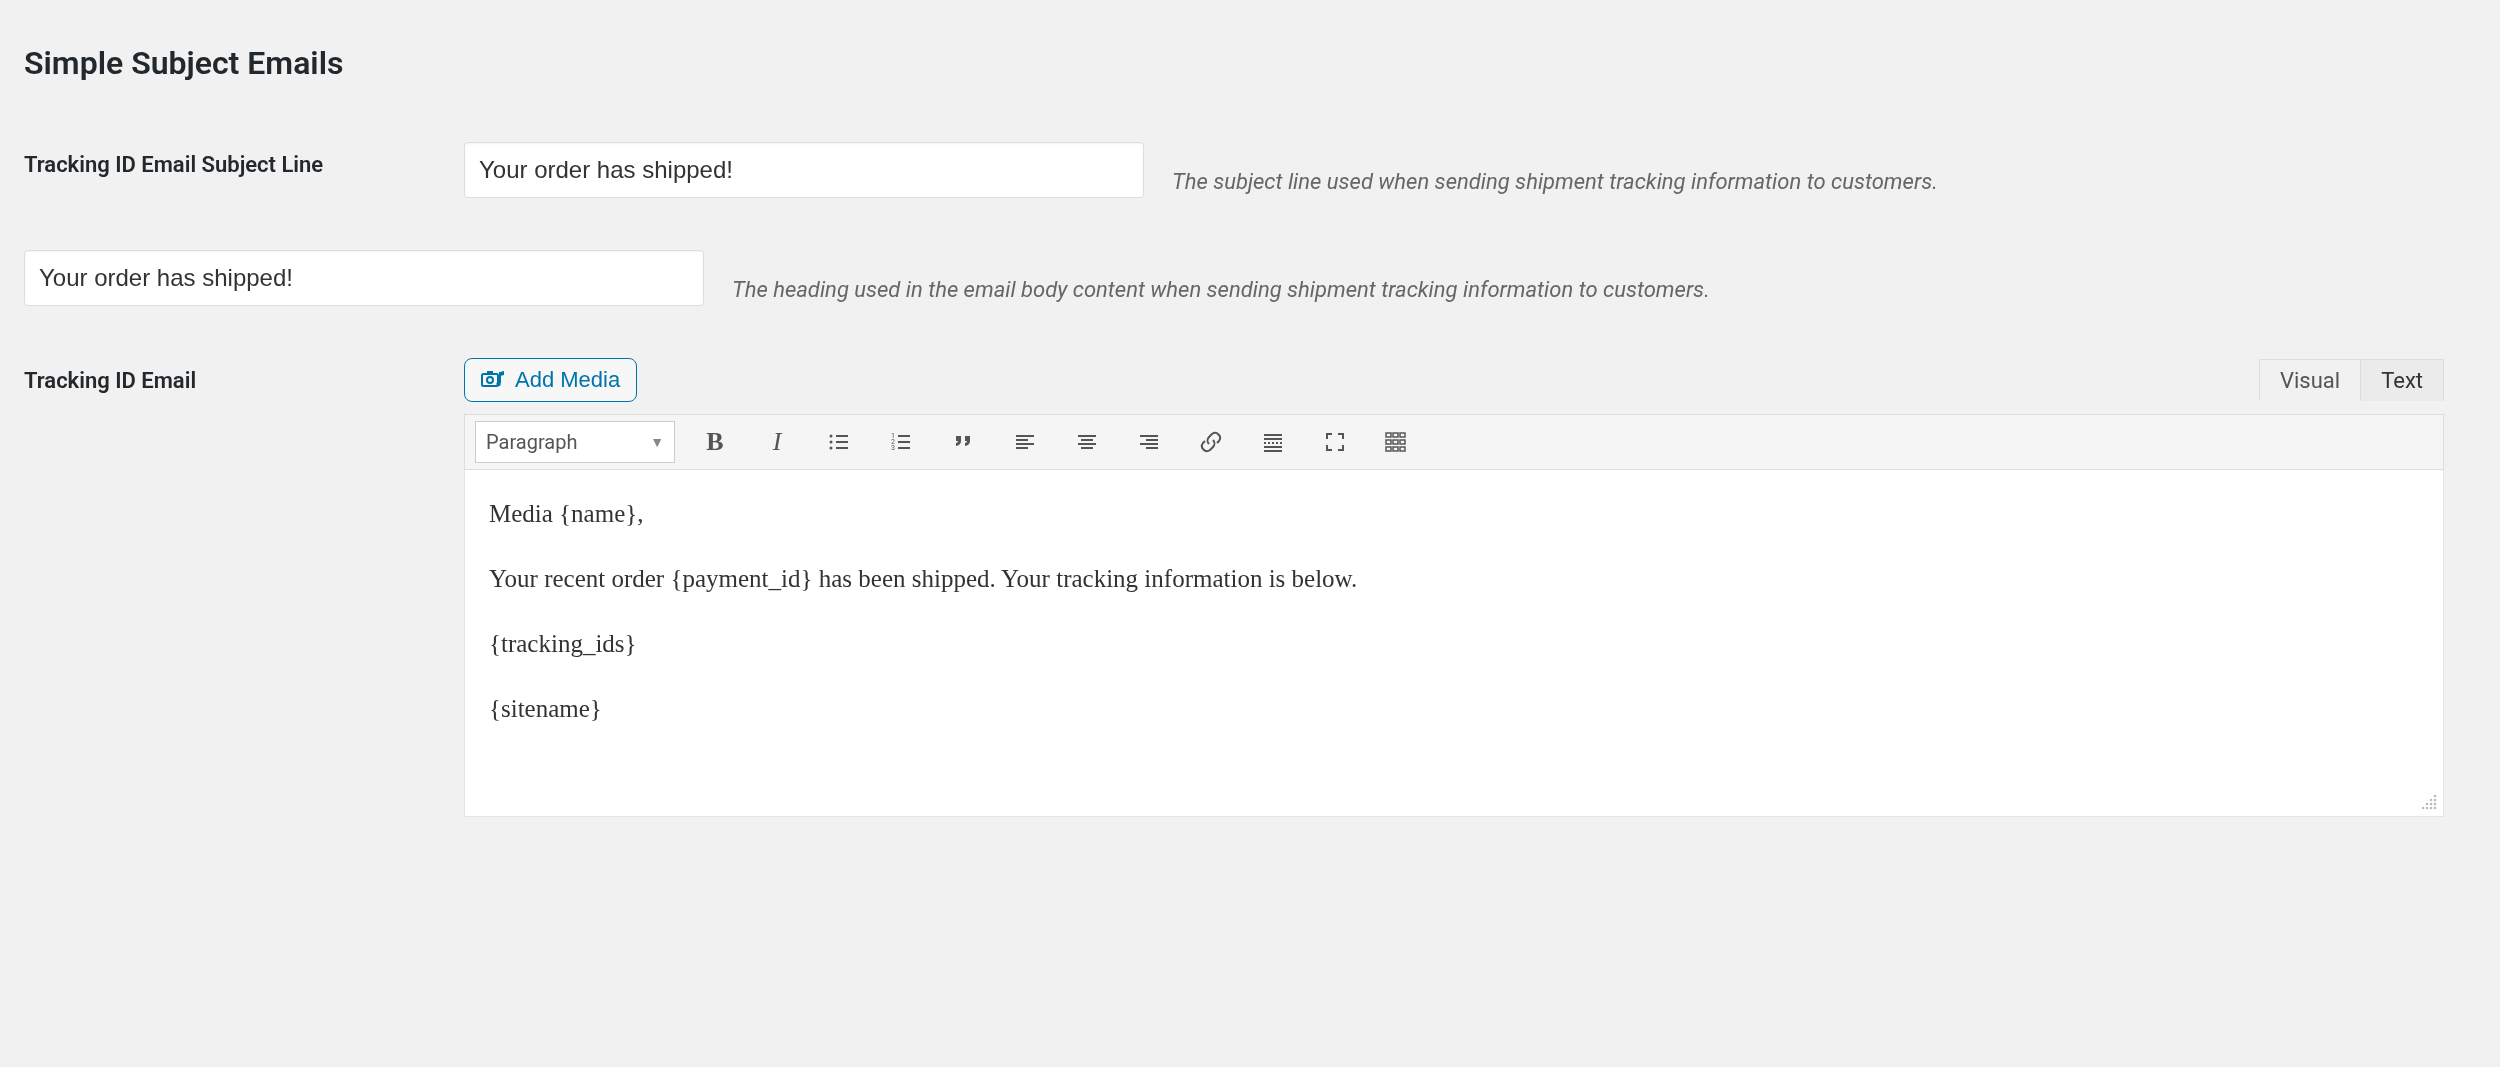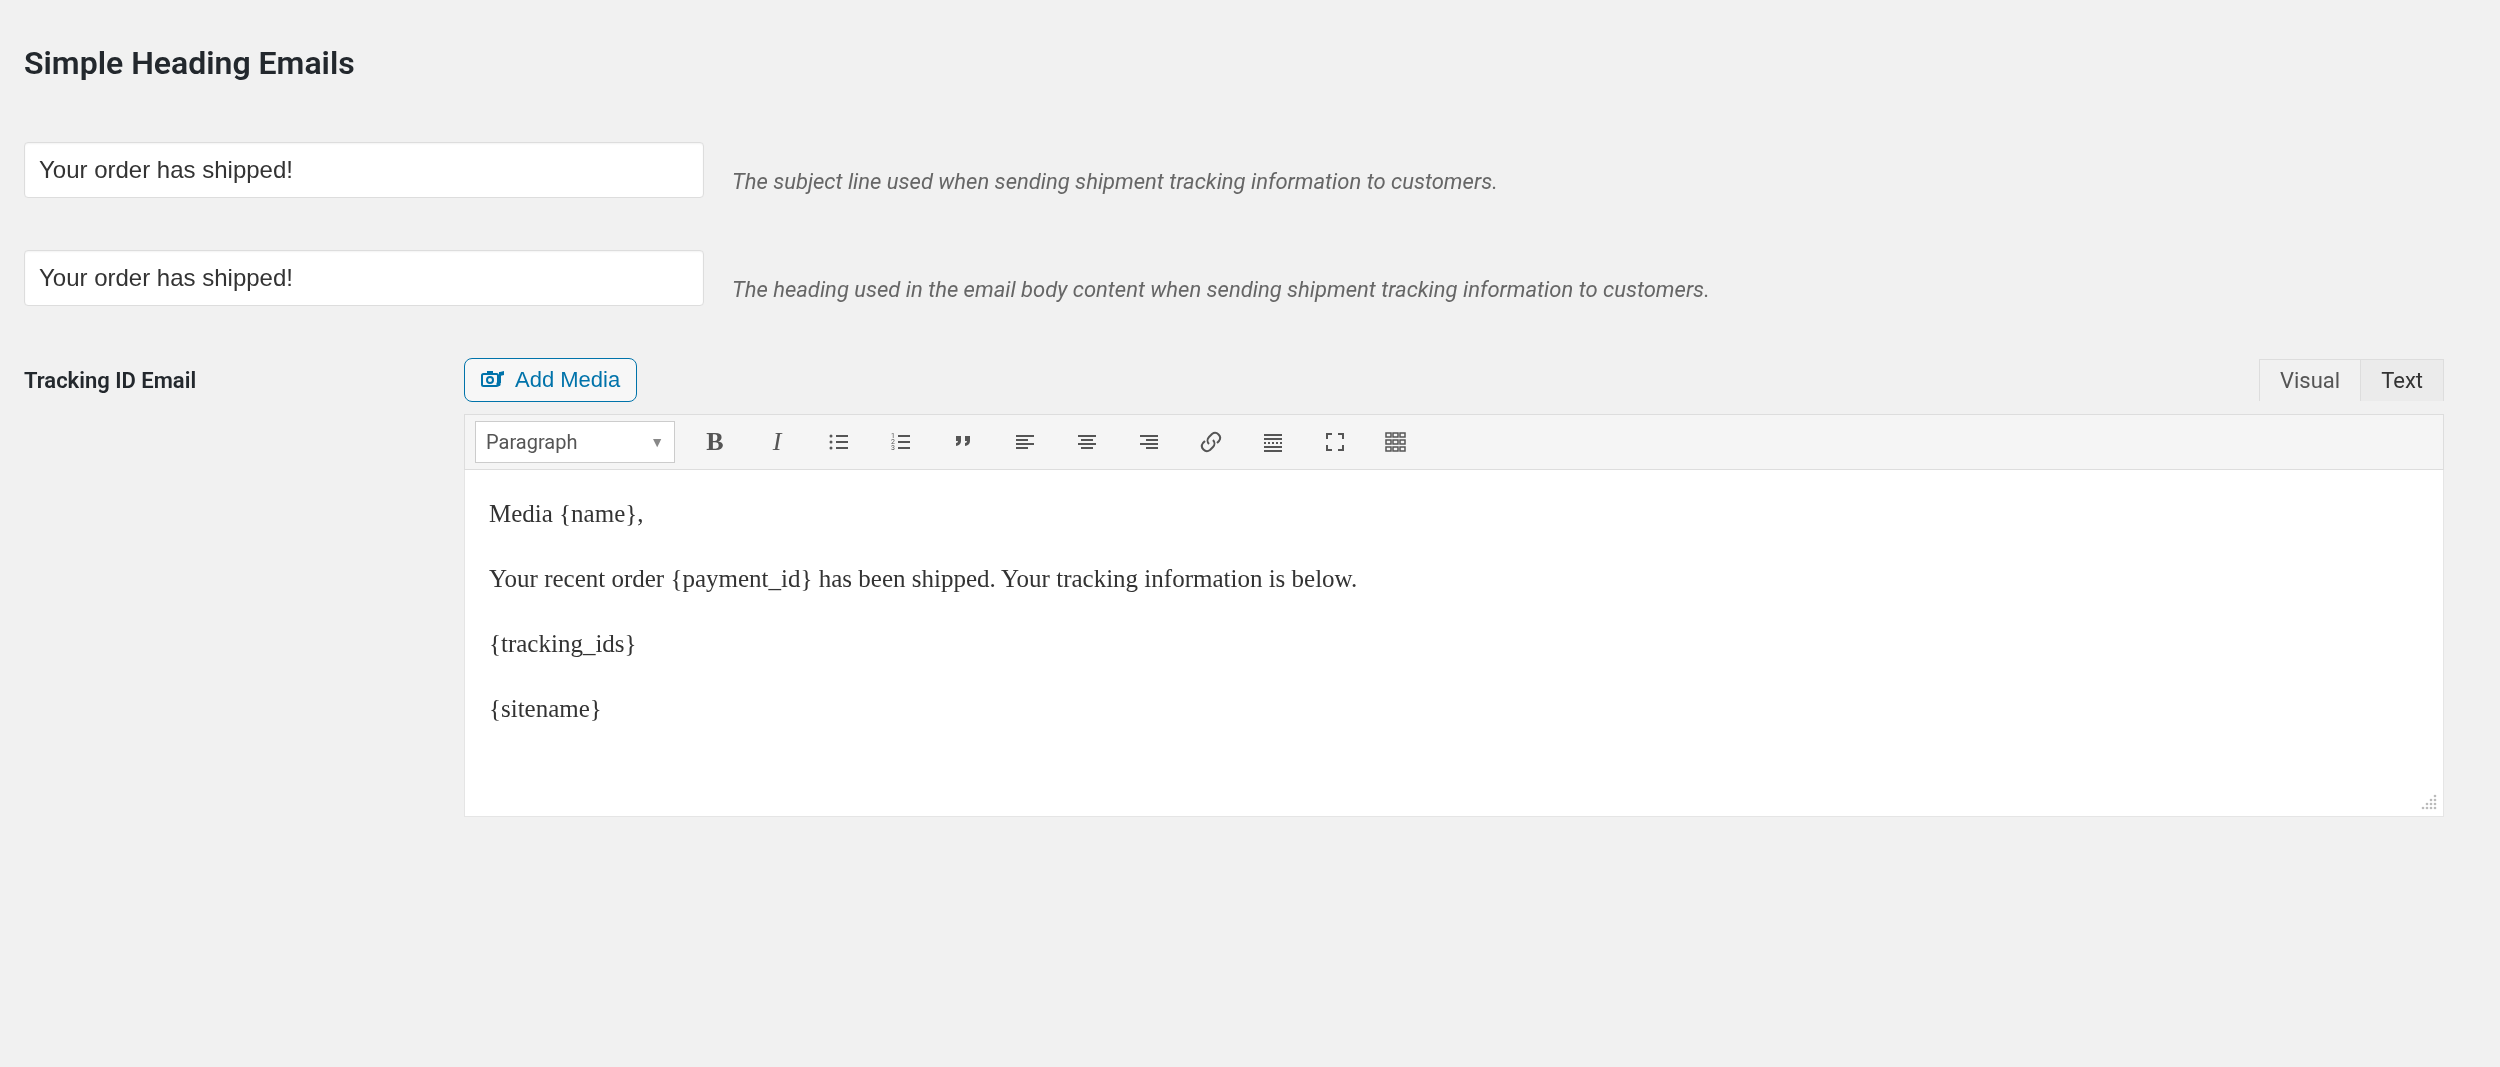--- a/index.html
+++ b/index.html
@@ -179,23 +179,24 @@
     width: 20px;
     height: 20px;
     color: #bbb;
   }
   .resize-grip svg { display:block; }
 </style>
 </head>
 <body>
 
 <div class="wrap">
-  <h2 class="section-title">Simple Heading Emails</h2>
+  <h2 class="section-title">Simple Subject Emails</h2>
 
   <div class="form-row">
+    <div class="label-col">Tracking ID Email Subject Line</div>
     <div class="field-col">
       <div class="inline-field">
         <input type="text" class="text-input" value="Your order has shipped!" style="">
         <span class="help-text">The subject line used when sending shipment tracking information to customers.</span>
       </div>
     </div>
   </div>
 
   <div class="form-row">
     <div class="field-col">

